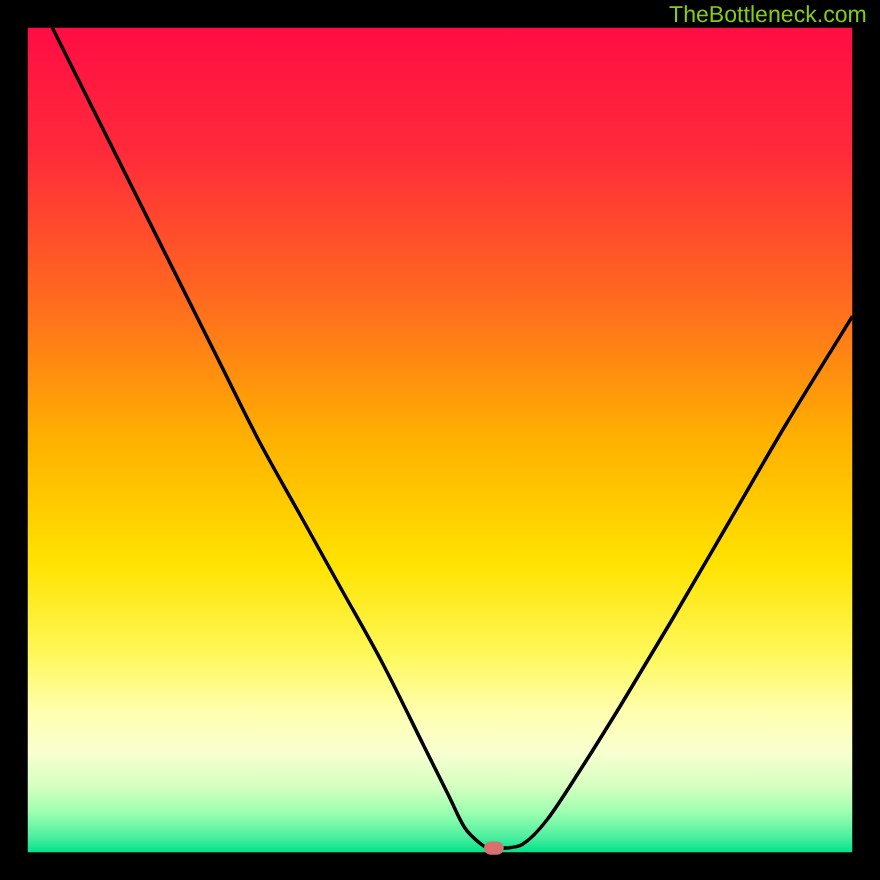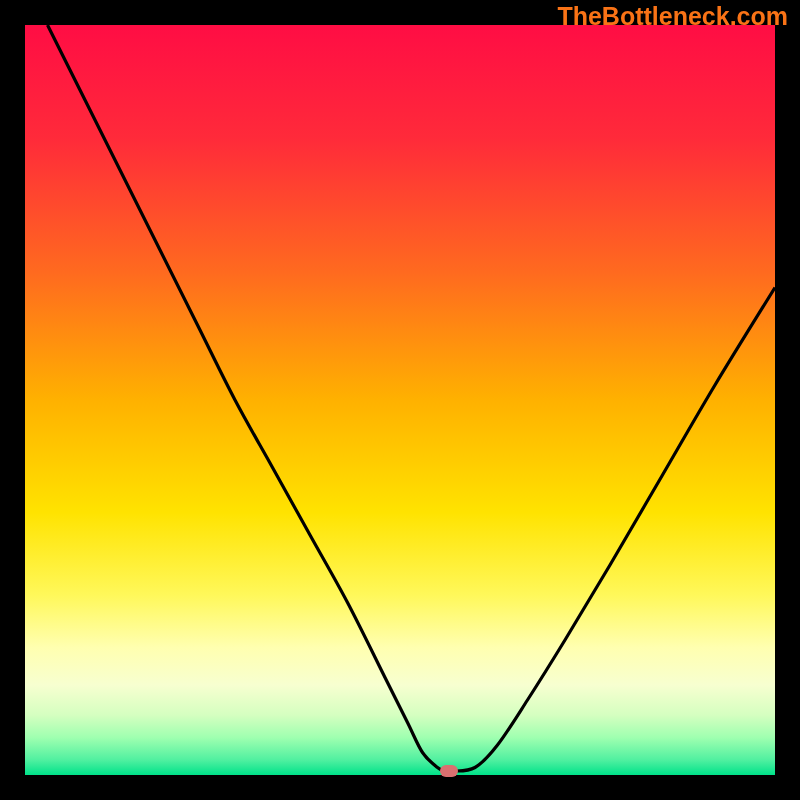--- a/index.html
+++ b/index.html
@@ -8,23 +8,23 @@
     height: 800px;
     background: #000000;
     font-family: Arial, sans-serif;
     position: relative;
     overflow: hidden;
   }
   .watermark {
     position: absolute;
     top: 2px;
     right: 12px;
-    color: #f97316;
-    font-size: 25px;
-    font-weight: bold;
+    color: #84cc16;
+    font-size: 21px;
+    font-weight: normal;
     z-index: 10;
   }
   .chart-area {
     position: absolute;
     top: 25px;
     left: 25px;
     width: 750px;
     height: 750px;
   }
   .gradient-bg {

